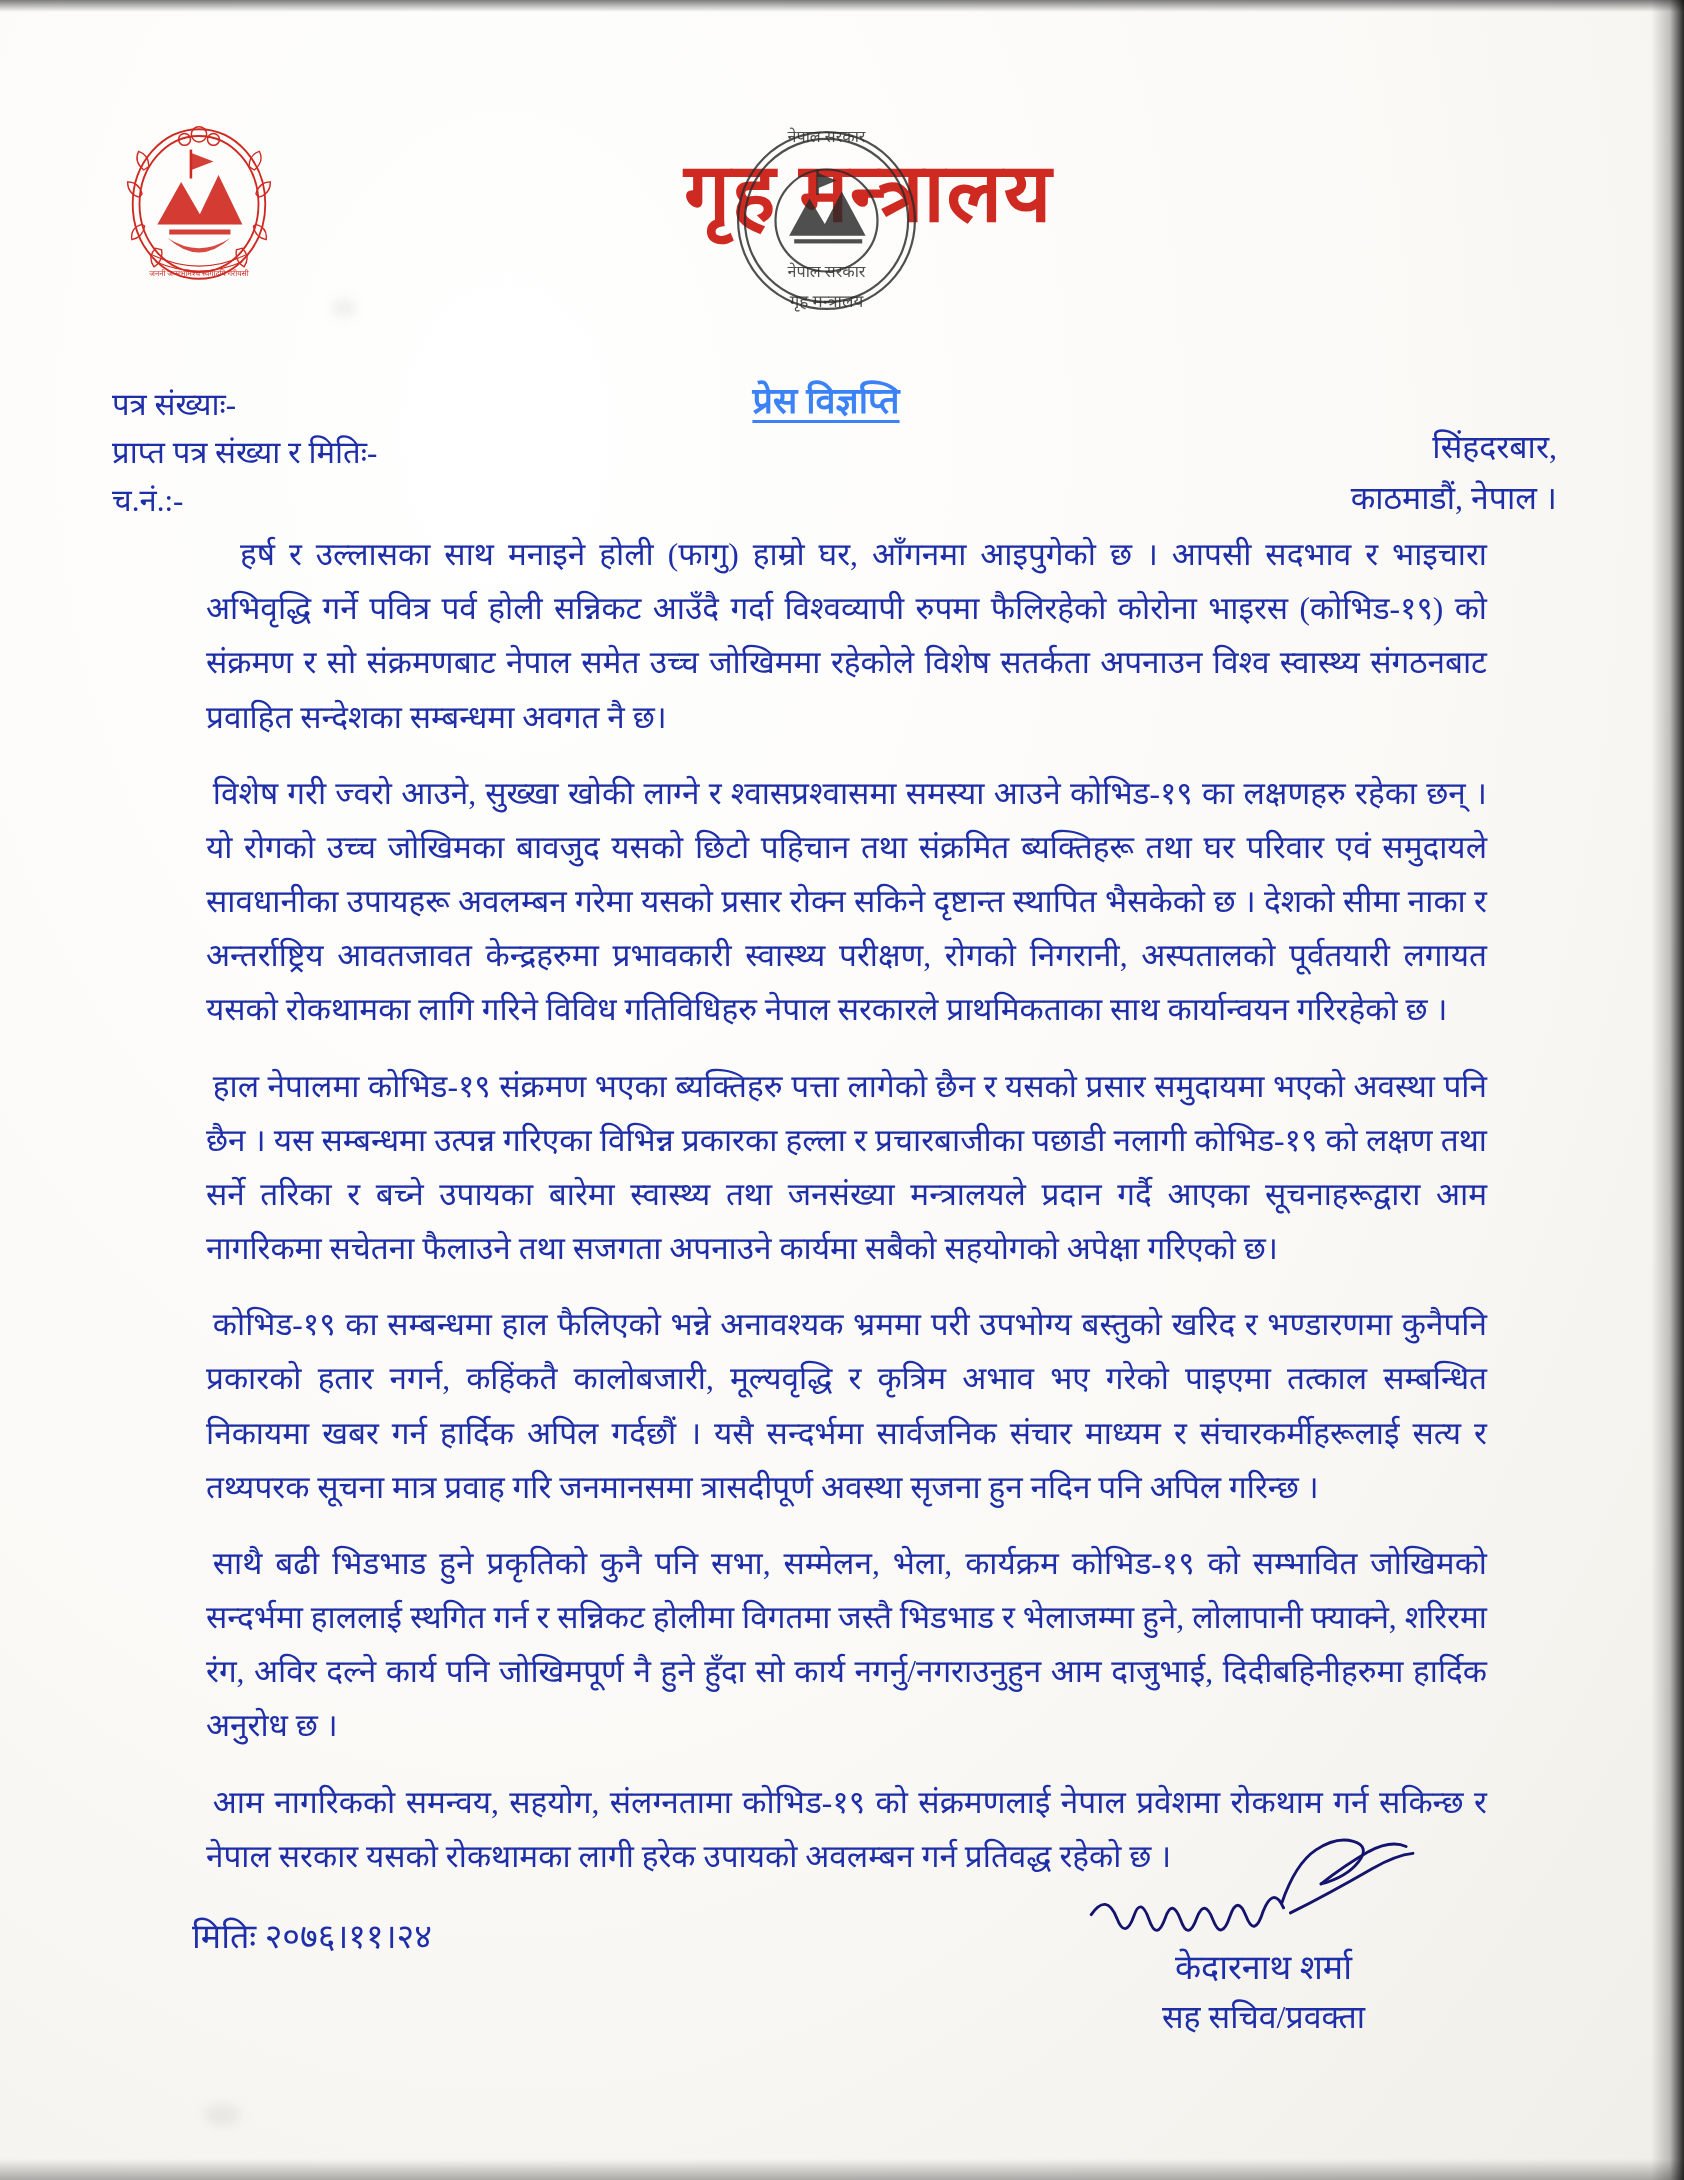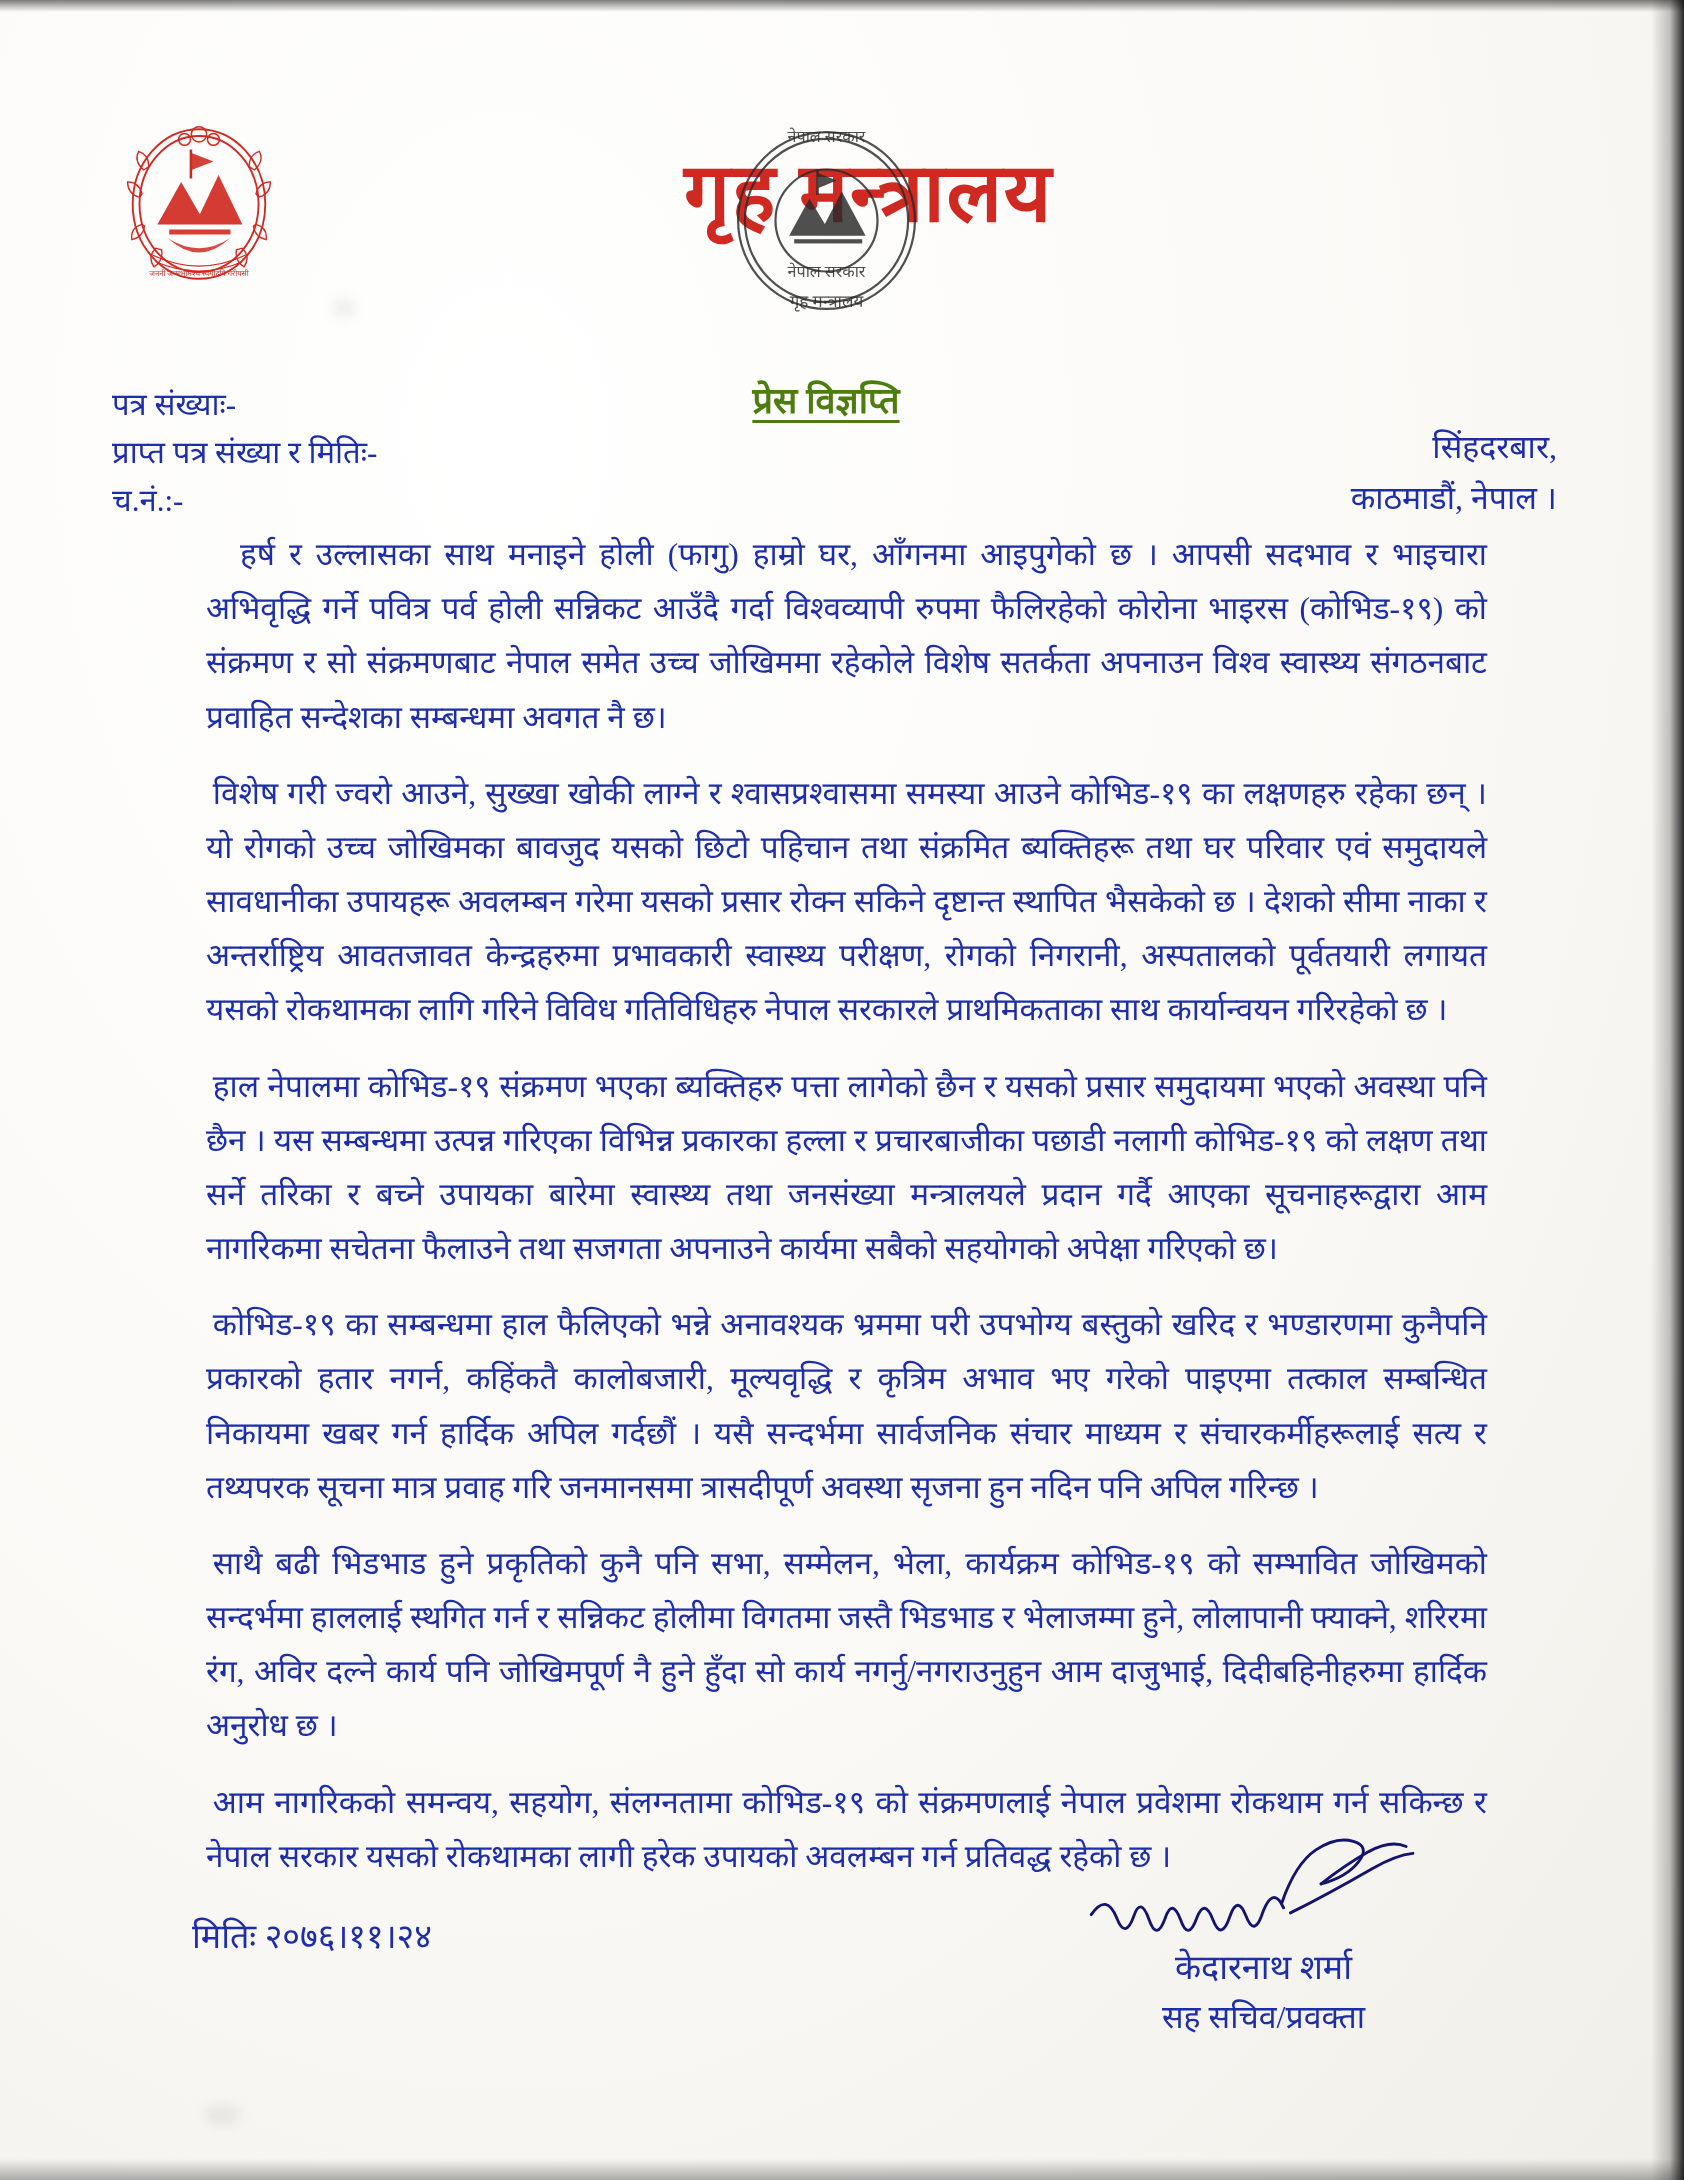--- a/index.html
+++ b/index.html
@@ -95,21 +95,21 @@
     margin-left: 8px;
   }
   .meta-left div { white-space: nowrap; }
 
   .press-release {
     position: absolute;
     left: 647px;
     top: 375px;
     width: 358px;
     text-align: center;
-    color: #4d7c0f;
+    color: #3b82f6;
     font-family: "Liberation Serif", serif;
     font-weight: bold;
     font-size: 36px;
     text-decoration: underline;
     text-underline-offset: 6.8px;
     white-space: nowrap;
   }
   .meta-right {
     position: absolute;
     right: 128px;

